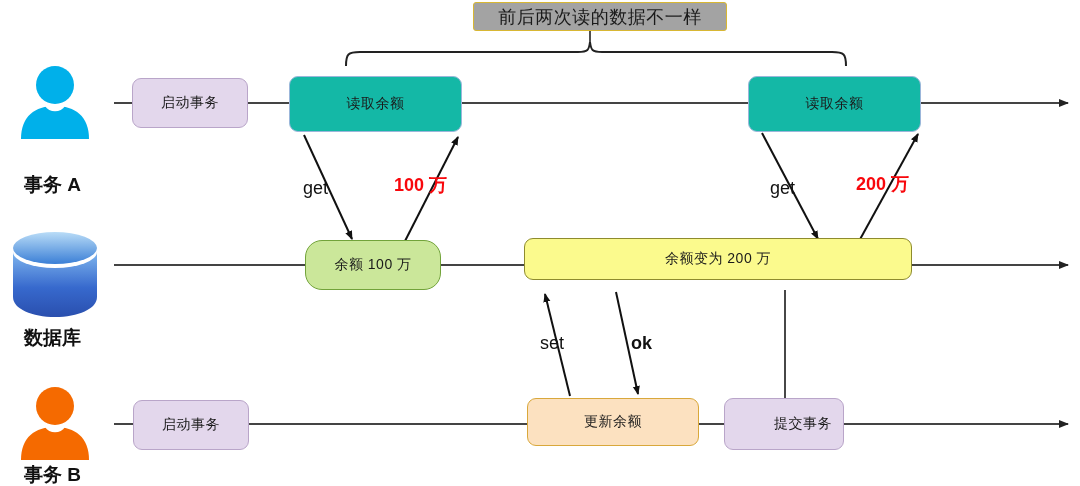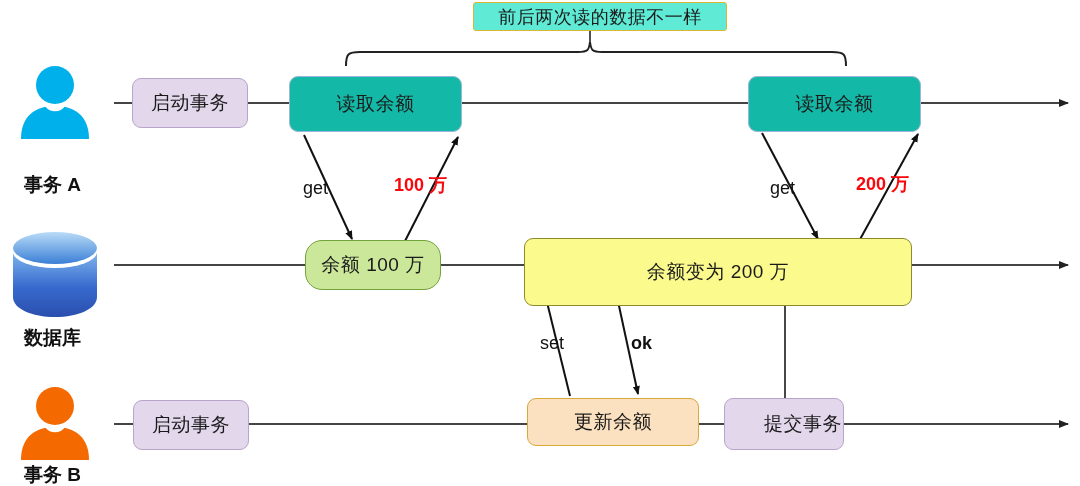--- a/index.html
+++ b/index.html
@@ -10,37 +10,37 @@
   }
   #stage{position:absolute;left:0;top:0;width:1080px;height:486px;}
   #svg-layer{position:absolute;left:0;top:0;width:1080px;height:486px;}
 
   
   .node{
     position:absolute;
     box-sizing:border-box;
     display:flex;align-items:center;justify-content:center;
     border-radius:9px;
-    font-size:19px;
+    font-size:14px;
     color:#1a1a1a;
     letter-spacing:.5px;
     white-space:nowrap;
     z-index:5;
   }
   .n-purple{background:#e3d7ec;border:1.4px solid #b9a5c9;}
   .n-blue  {background:#14b8a6;border:1.4px solid #9bb6da;}
   .n-green {background:#cbe79a;border:1.6px solid #72a33a;}
   .n-yellow{background:#fbfa8d;border:1.6px solid #8e8b2e;}
   .n-orange{background:#fce1c0;border:1.6px solid #d9a83b;}
 
   
   .callout{
     position:absolute;
     box-sizing:border-box;
-    background:#5eead4;
+    background:#a3a3a3;
     border:1.6px solid #d8b733;
     border-radius:3px;
     display:flex;align-items:center;justify-content:center;
     font-size:18px;color:#1a1a1a;letter-spacing:.5px;
     z-index:6;
   }
 
   
   .actor-label{
     position:absolute;
@@ -149,21 +149,21 @@
   <div class="callout" style="left:473px;top:2px;width:254px;height:29px;">前后两次读的数据不一样</div>
 
   <div class="node n-purple" style="left:132px;top:78px;width:116px;height:50px;">启动事务</div>
 
   <div class="node n-blue" style="left:289px;top:76px;width:173px;height:56px;">读取余额</div>
 
   <div class="node n-blue" style="left:748px;top:76px;width:173px;height:56px;">读取余额</div>
 
   <div class="node n-green" style="left:305px;top:240px;width:136px;height:50px;border-radius:17px;">余额 100 万</div>
 
-  <div class="node n-yellow" style="left:524px;top:238px;width:388px;height:68px;">余额变为 200 万</div>
+  <div class="node n-yellow" style="left:524px;top:238px;width:388px;height:42px;">余额变为 200 万</div>
 
   <div class="node n-purple" style="left:133px;top:400px;width:116px;height:50px;">启动事务</div>
 
   <div class="node n-orange" style="left:527px;top:398px;width:172px;height:48px;">更新余额</div>
 
   <div class="node n-purple" style="left:724px;top:398px;width:120px;height:52px;padding-left:38px;">提交事务</div>
 
   <div class="actor-label" style="left:24px;top:142px;margin-top:30px;">事务 A</div>
 
   <div class="actor-label" style="left:24px;top:325px;">数据库</div>

